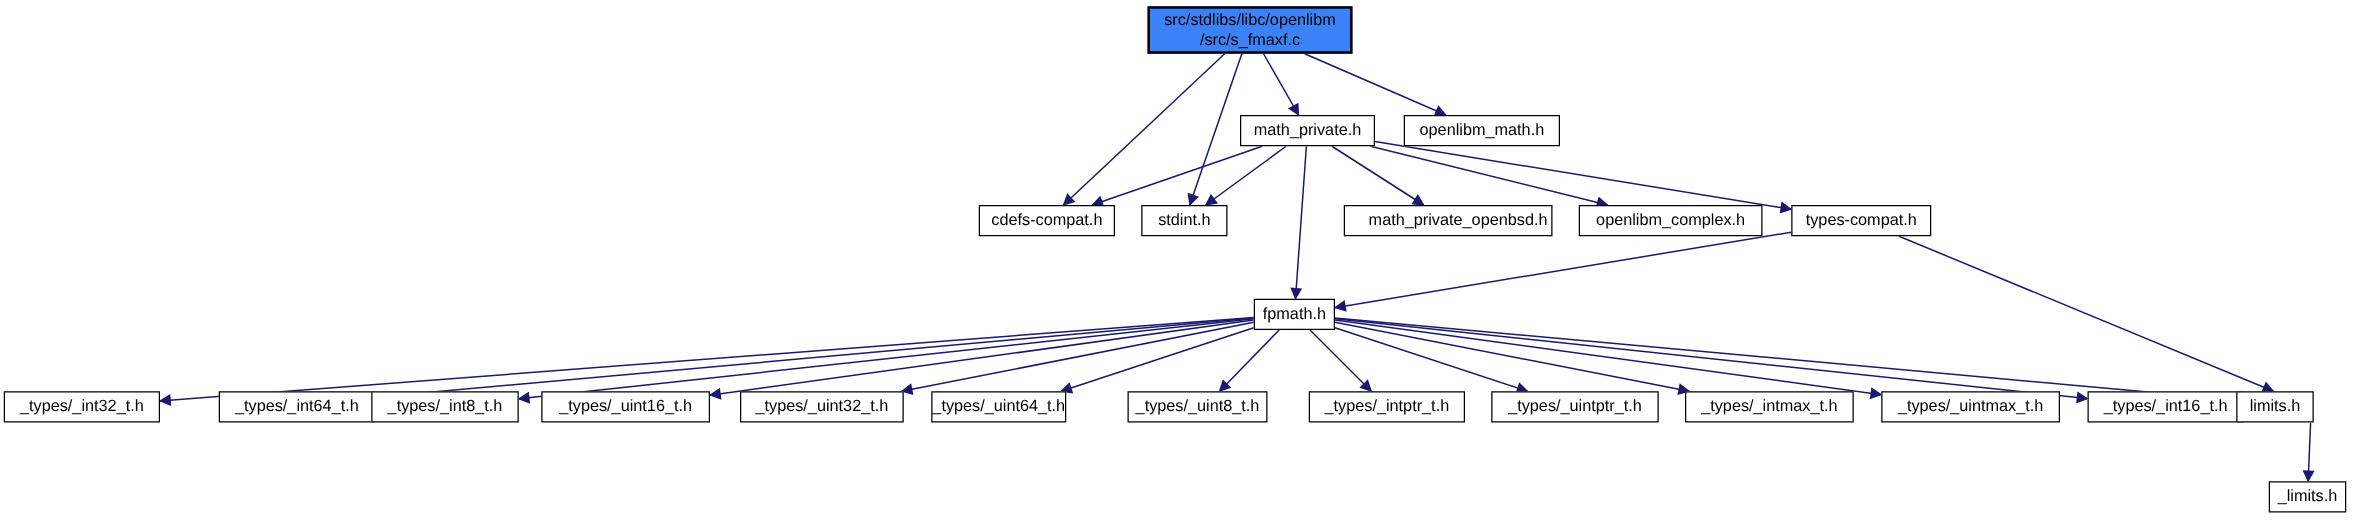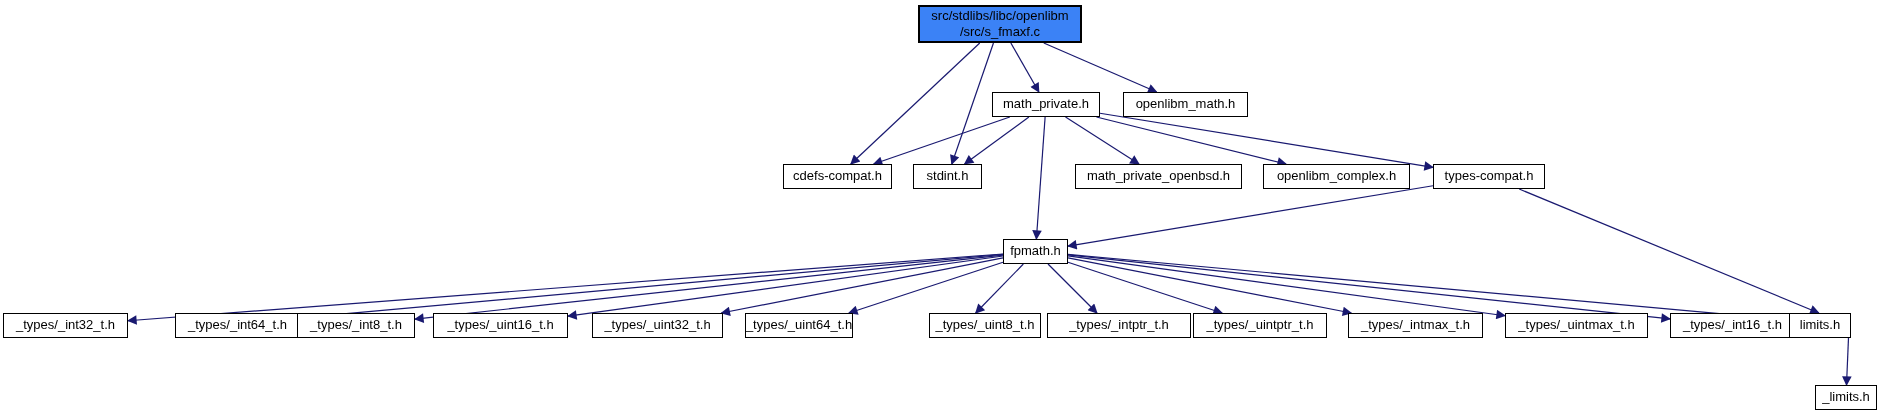--- a/index.html
+++ b/index.html
@@ -93,21 +93,21 @@
     </div>
     <div class="gnode" style="left: 1123px; top: 92px; width: 125px; height: 25px;">
       <span class="glabel">openlibm_math.h</span>
     </div>
     <div class="gnode" style="left: 783px; top: 164px; width: 109px; height: 25px;">
       <span class="glabel">cdefs-compat.h</span>
     </div>
     <div class="gnode" style="left: 913px; top: 164px; width: 69px; height: 25px;">
       <span class="glabel">stdint.h</span>
     </div>
-    <div class="gnode" style="left: 1075px; top: 164px; width: 167px; height: 25px;">
+    <div class="gnode" style="left: 1075px; top: 164px; width: 167px; height: 25px; justify-content: flex-end;">
       <span class="glabel">math_private_openbsd.h</span>
     </div>
     <div class="gnode" style="left: 1263px; top: 164px; width: 147px; height: 25px;">
       <span class="glabel">openlibm_complex.h</span>
     </div>
     <div class="gnode" style="left: 1433px; top: 164px; width: 112px; height: 25px;">
       <span class="glabel">types-compat.h</span>
     </div>
     <div class="gnode" style="left: 1003px; top: 239px; width: 65px; height: 25px;">
       <span class="glabel">fpmath.h</span>
@@ -123,24 +123,24 @@
     </div>
     <div class="gnode" style="left: 433px; top: 313px; width: 135px; height: 25px;">
       <span class="glabel">_types/_uint16_t.h</span>
     </div>
     <div class="gnode" style="left: 592px; top: 313px; width: 131px; height: 25px;">
       <span class="glabel">_types/_uint32_t.h</span>
     </div>
     <div class="gnode" style="left: 745px; top: 313px; width: 108px; height: 25px;">
       <span class="glabel">_types/_uint64_t.h</span>
     </div>
-    <div class="gnode" style="left: 902px; top: 313px; width: 112px; height: 25px; margin-left: 27px;">
+    <div class="gnode" style="left: 902px; top: 313px; width: 112px; height: 25px;">
       <span class="glabel">_types/_uint8_t.h</span>
     </div>
-    <div class="gnode" style="left: 1047px; top: 313px; width: 144px; height: 25px;">
+    <div class="gnode" style="left: 1047px; top: 313px; width: 125px; height: 25px;">
       <span class="glabel">_types/_intptr_t.h</span>
     </div>
     <div class="gnode" style="left: 1193px; top: 313px; width: 134px; height: 25px;">
       <span class="glabel">_types/_uintptr_t.h</span>
     </div>
     <div class="gnode" style="left: 1348px; top: 313px; width: 135px; height: 25px;">
       <span class="glabel">_types/_intmax_t.h</span>
     </div>
     <div class="gnode" style="left: 1505px; top: 313px; width: 143px; height: 25px;">
       <span class="glabel">_types/_uintmax_t.h</span>

